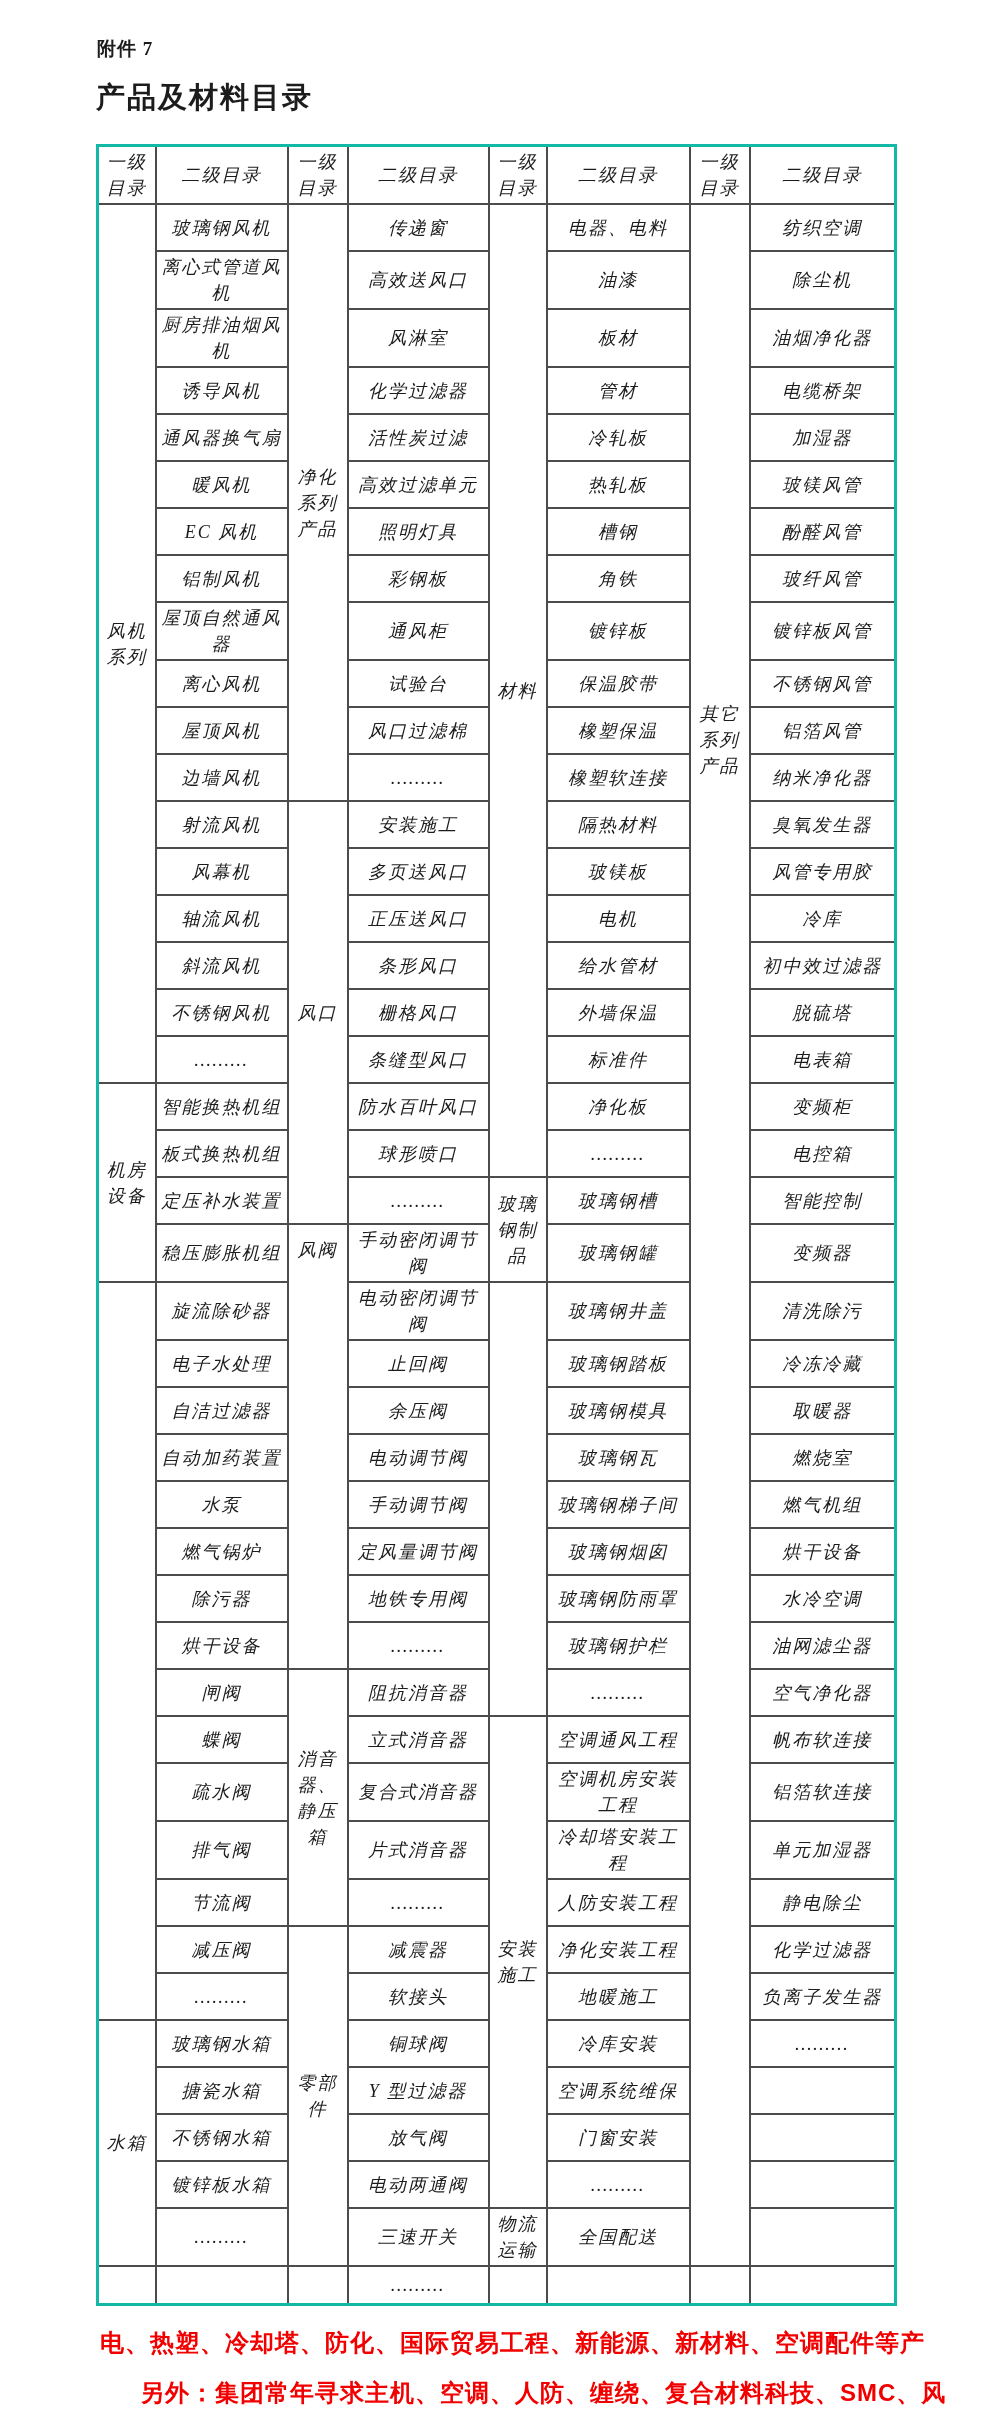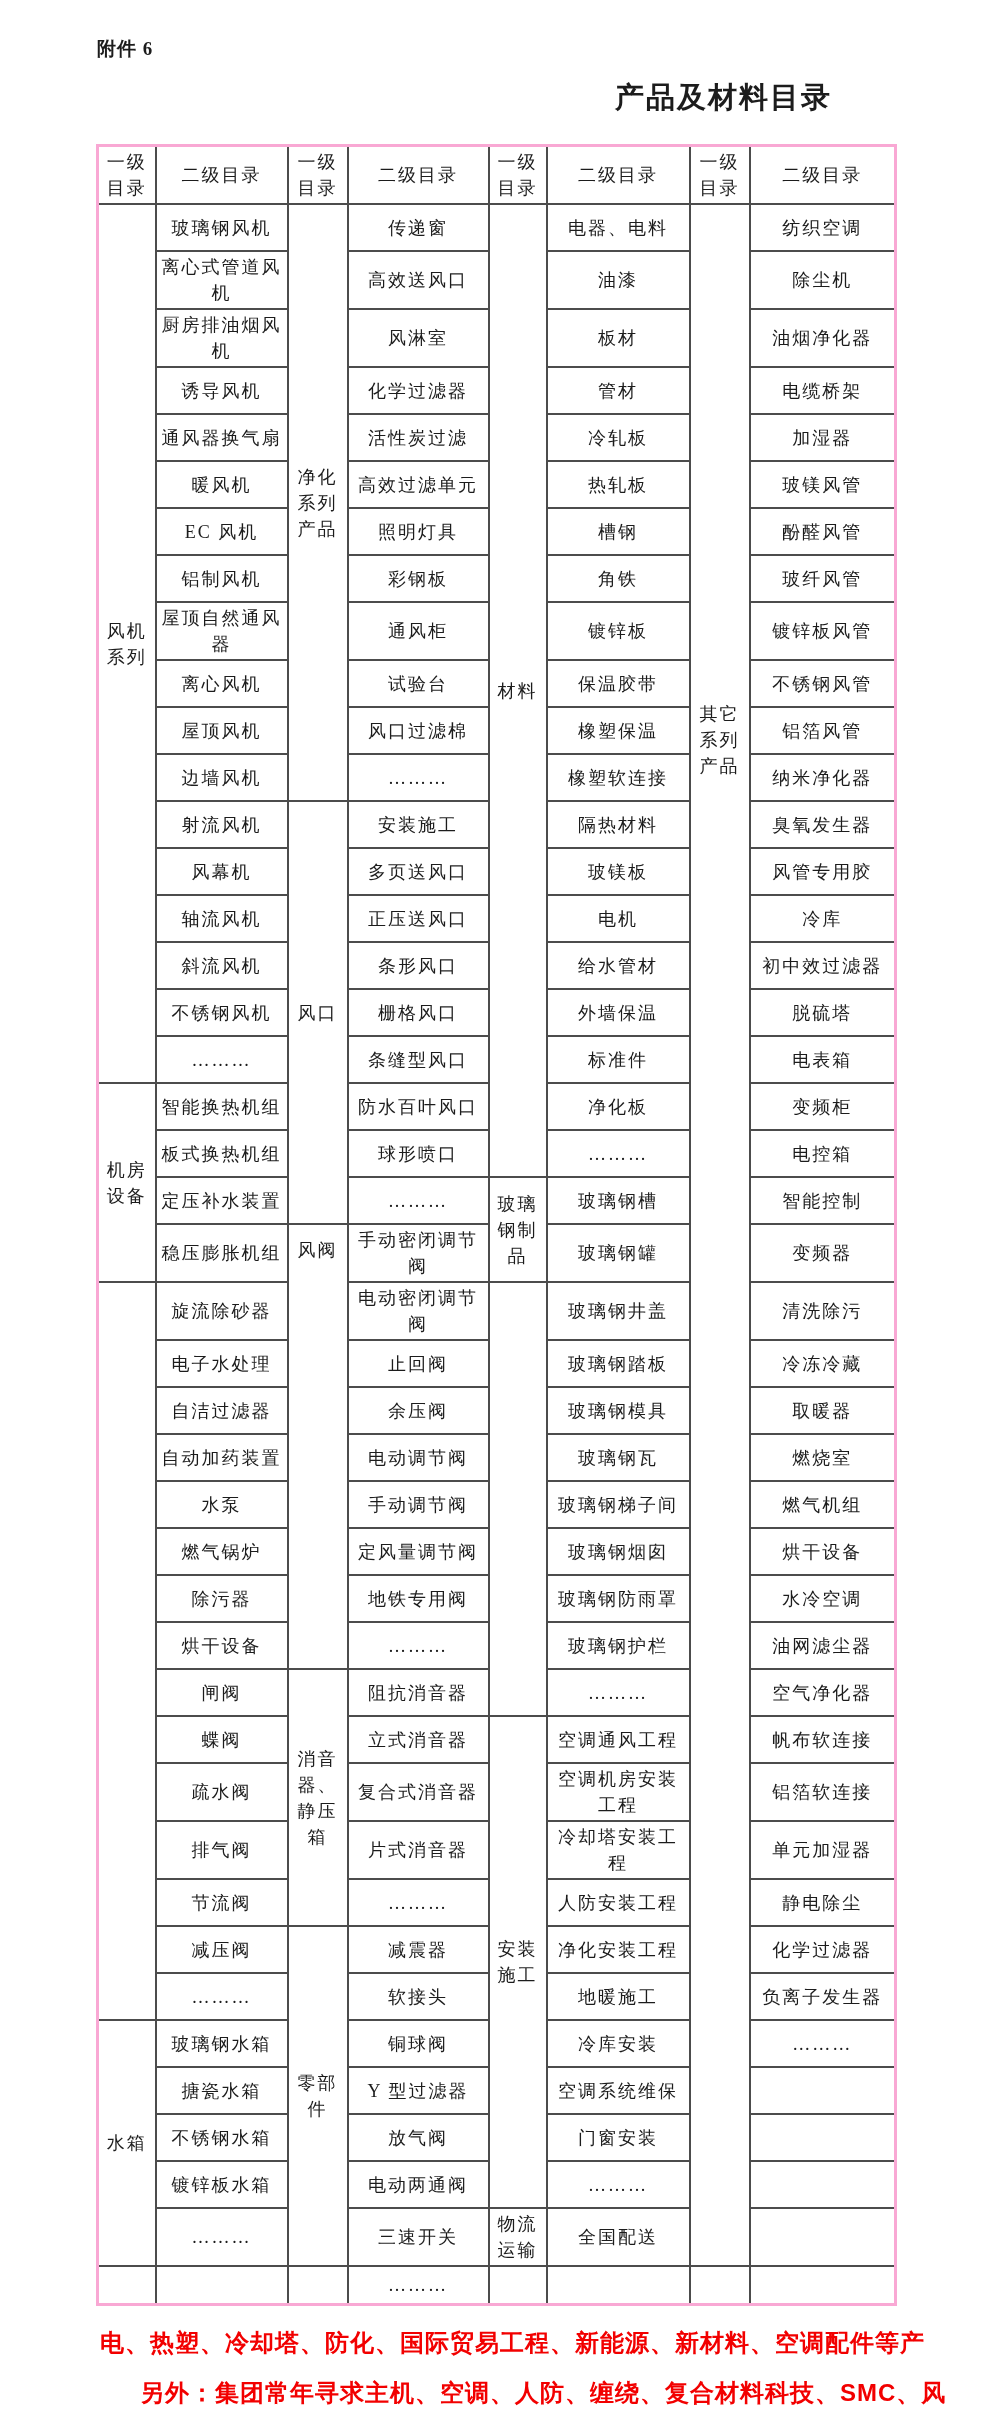--- a/index.html
+++ b/index.html
@@ -5,25 +5,25 @@
   html,body{margin:0;padding:0;}
   body{
     width:1000px;height:2426px;background:#ffffff;overflow:hidden;
     font-family:"Liberation Serif","DejaVu Serif",serif;color:#1c1c1c;
   }
   .attachment{
     margin:36px 0 0 97px;font-size:19px;font-weight:bold;letter-spacing:1px;
   }
   .title{
     margin:16px 0 0 96px;width:798px;box-sizing:border-box;padding-right:62px;
-    text-align:right;font-size:29px;font-weight:bold;letter-spacing:2px;
+    text-align:left;font-size:29px;font-weight:bold;letter-spacing:2px;
   }
   table.catalog{
     border-collapse:collapse;table-layout:fixed;width:798px;
-    margin:26px 0 0 96px;border:3px solid #f9a8d4;
+    margin:26px 0 0 96px;border:3px solid #14b8a6;font-style:italic;
   }
   table.catalog td{
     border:2px solid #4c4c4c;text-align:center;vertical-align:middle;
     font-size:18px;line-height:26px;letter-spacing:2px;
     padding:2px 2px;height:47px;box-sizing:border-box;
     word-break:break-all;overflow:hidden;
   }
   table.catalog td.hd{height:52px;}
   table.catalog td.vtop{vertical-align:top;padding-top:12px;}
   table.catalog td.vupper{vertical-align:top;padding-top:496px;margin-top:35px;}
@@ -32,21 +32,21 @@
     margin:12px 0 0 100px;width:888px;
     font-family:"Liberation Sans","DejaVu Sans",sans-serif;
     font-weight:bold;font-size:24px;color:#f20000;letter-spacing:1px;
   }
   .note .line{line-height:50px;white-space:nowrap;}
   .note .line.first{text-indent:40px;}
 </style>
 </head>
 <body>
 
-<div class="attachment">附件 6</div>
+<div class="attachment">附件 7</div>
 <div class="title">产品及材料目录</div>
 
 <table class="catalog">
   <colgroup>
     <col style="width:58px">
       <col style="width:132px">
     <col style="width:60px">
       <col style="width:141px">
     <col style="width:58px">
       <col style="width:143px">

